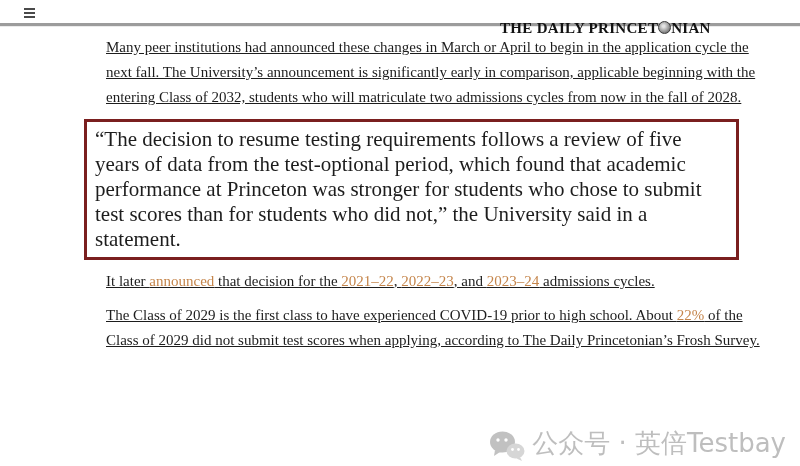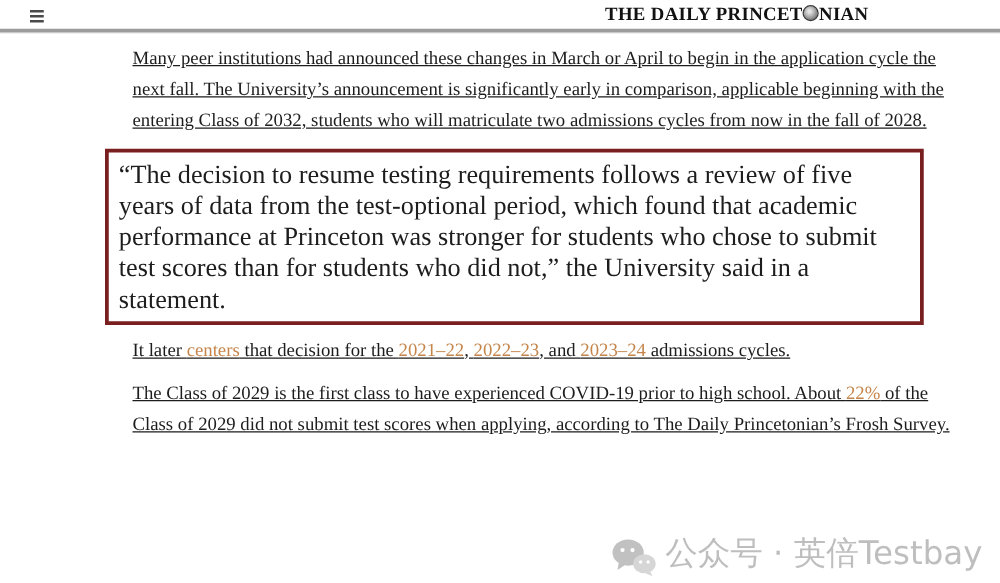--- a/index.html
+++ b/index.html
@@ -20,21 +20,21 @@
     position:relative;height:26px;background:#fff;
     border-bottom:3px solid var(--rule);
     box-shadow:0 1px 0 rgba(0,0,0,0.08);
   }
   .hamburger{
     position:absolute;left:24px;top:8px;width:11px;height:10px;cursor:pointer;
     display:flex;flex-direction:column;justify-content:space-between;
   }
   .hamburger span{display:block;height:2px;background:#4a4a4a;}
   .masthead{
-    position:absolute;left:484px;top:4px;margin:0;white-space:nowrap;
+    position:absolute;left:484px;top:4px;margin:16px;white-space:nowrap;
     font-family:"Liberation Serif","DejaVu Serif",serif;
     font-size:15px;font-weight:bold;letter-spacing:0.3px;color:#121212;
   }
   .emblem{
     display:inline-block;width:13px;height:13px;border-radius:50%;
     background:radial-gradient(circle at 42% 38%, #e3e3e3 12%, #9a9a9a 55%, #4a4a4a 100%);
     border:1px solid #3a3a3a;vertical-align:-1px;
     color:transparent;font-size:9px;line-height:11px;text-align:center;overflow:hidden;
   }
   
@@ -69,21 +69,21 @@
     <span></span>
     <span></span>
     <span></span>
   </div>
   <h1 class="masthead"><span>THE DAILY PRINCET</span><span class="emblem">O</span><span>NIAN</span></h1>
 </header>
 
 <main class="article" id="article-body">
     <p class="para"><span>Many peer institutions had announced these changes in March or April to begin in the application cycle the next fall. The University’s announcement is significantly early in comparison, applicable beginning with the entering Class of 2032, students who will matriculate two admissions cycles from now in the fall of 2028.</span></p>
     <blockquote class="quote"><span>“The decision to resume testing requirements follows a review of five years of data from the test-optional period, which found that academic performance at Princeton was stronger for students who chose to submit test scores than for students who did not,” the University said in a statement.</span></blockquote>
-    <p class="para"><span>It later </span><a class="inline-link">centers</a><span> that decision for the </span><a class="inline-link">2021–22</a><span>, </span><a class="inline-link">2022–23</a><span>, and </span><a class="inline-link">2023–24</a><span> admissions cycles.</span></p>
+    <p class="para"><span>It later </span><a class="inline-link">announced</a><span> that decision for the </span><a class="inline-link">2021–22</a><span>, </span><a class="inline-link">2022–23</a><span>, and </span><a class="inline-link">2023–24</a><span> admissions cycles.</span></p>
     <p class="para"><span>The Class of 2029 is the first class to have experienced COVID-19 prior to high school. About </span><a class="inline-link">22%</a><span> of the Class of 2029 did not submit test scores when applying, according to The Daily Princetonian’s Frosh Survey.</span></p>
   </main>
 
 <div class="watermark">
   <svg class="wechat-svg" width="36" height="32" viewBox="0 0 36 32">
     <ellipse cx="13.5" cy="12" rx="12.5" ry="10.5" fill="#8f8f8f"></ellipse>
     <path d="M6 20 L5 26 L11 22 Z" fill="#8f8f8f"></path>
     <circle cx="9" cy="10" r="1.7" fill="#ffffff"></circle>
     <circle cx="17" cy="10" r="1.7" fill="#ffffff"></circle>
     <ellipse cx="26.5" cy="21" rx="9" ry="7.6" fill="#b5b5b5"></ellipse>

